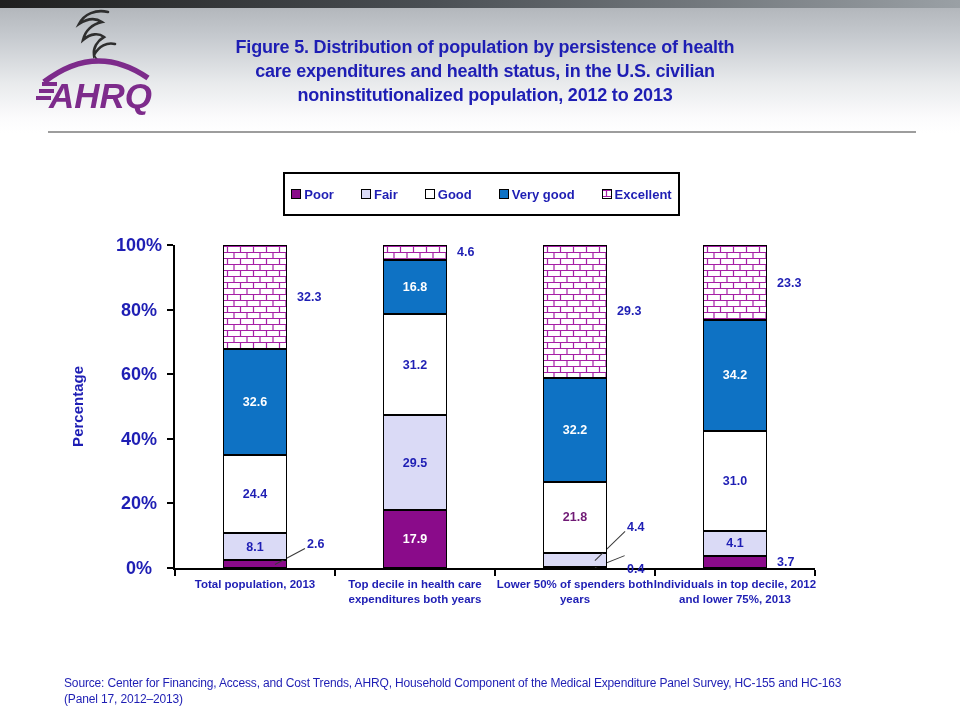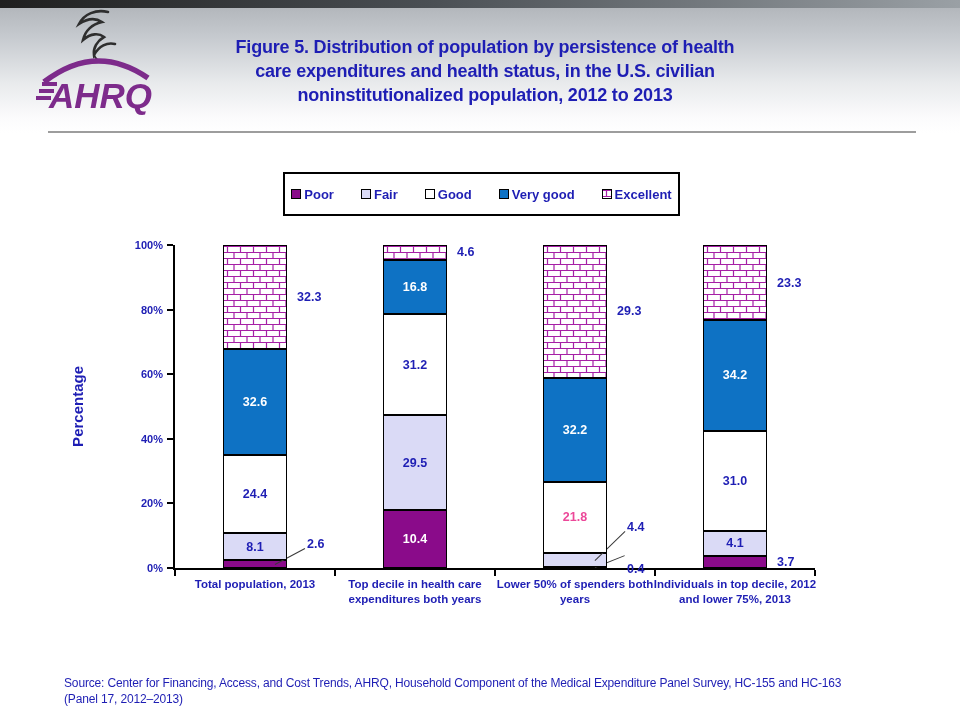--- a/index.html
+++ b/index.html
@@ -43,22 +43,22 @@
     display:flex; align-items:center; justify-content:center;
   }
   .ylabel {
     writing-mode:vertical-rl; transform:rotate(180deg);
     font-size:15px; font-weight:bold; color:#1e1eb4;
   }
   .plot { position:absolute; left:175px; top:245px; width:640px; height:323px; }
   .axis { position:absolute; background:#000; }
   .ytick { position:absolute; width:6px; height:2px; background:#000; left:-8px; }
   .ytick-label {
-    position:absolute; left:-60px; width:48px; text-align:right;
-    font-size:11px; font-weight:bold; color:#1e1eb4; transform:translateY(-50%);
+    position:absolute; left:-60px; width:48px; text-align:center;
+    font-size:18px; font-weight:bold; color:#1e1eb4; transform:translateY(-50%);
   }
   .xtick { position:absolute; width:2px; height:6px; background:#000; }
   .cat-label {
     position:absolute; width:170px; text-align:center;
     font-size:11.5px; line-height:1.28; font-weight:bold; color:#1e1eb4;
   }
   .seg { position:absolute; border:1px solid #000; }
   .seg svg { position:absolute; left:0; top:0; width:100%; height:100%; display:block; }
   .val-label {
     position:absolute; font-size:12.5px; font-weight:bold;
@@ -173,41 +173,41 @@
       <div class="val-label val-inside" style="left: 80px; top: 249.033px; color: rgb(30, 30, 180);">24.4</div>
       <div class="seg" style="left: 48px; bottom: 113.373px; width: 64px; height: 105.298px; background: rgb(14, 114, 196);"></div>
       <div class="val-label val-inside" style="left: 80px; top: 156.978px; color: rgb(255, 255, 255);">32.6</div>
       <div class="seg" style="left: 48px; bottom: 218.671px; width: 64px; height: 104.329px; background: rgb(255, 255, 255);">
         <svg>
           <rect width="100%" height="100%" fill="url(#brickpat)"></rect>
         </svg>
       </div>
       <div class="val-label" style="left: 122px; top: 52.1645px; color: rgb(30, 30, 180);">32.3</div>
       <div class="seg" style="left: 208px; bottom: 0px; width: 64px; height: 57.817px; background: rgb(138, 11, 138);"></div>
-      <div class="val-label val-inside" style="left: 240px; top: 294.091px; color: rgb(255, 255, 255);">10.4</div>
+      <div class="val-label val-inside" style="left: 240px; top: 294.091px; color: rgb(255, 255, 255);">17.9</div>
       <div class="seg" style="left: 208px; bottom: 57.817px; width: 64px; height: 95.285px; background: rgb(218, 218, 246);"></div>
       <div class="val-label val-inside" style="left: 240px; top: 217.541px; color: rgb(30, 30, 180);">29.5</div>
       <div class="seg" style="left: 208px; bottom: 153.102px; width: 64px; height: 100.776px; background: rgb(255, 255, 255);"></div>
       <div class="val-label val-inside" style="left: 240px; top: 119.51px; color: rgb(30, 30, 180);">31.2</div>
       <div class="seg" style="left: 208px; bottom: 253.878px; width: 64px; height: 54.264px; background: rgb(14, 114, 196);"></div>
       <div class="val-label val-inside" style="left: 240px; top: 41.99px; color: rgb(255, 255, 255);">16.8</div>
       <div class="seg" style="left: 208px; bottom: 308.142px; width: 64px; height: 14.858px; background: rgb(255, 255, 255);">
         <svg>
           <rect width="100%" height="100%" fill="url(#brickpat)"></rect>
         </svg>
       </div>
       <div class="val-label" style="left: 282px; top: 7.429px; color: rgb(30, 30, 180);">4.6</div>
       <div class="seg" style="left: 368px; bottom: 0px; width: 64px; height: 1.5px; background: rgb(138, 11, 138);"></div>
       <div class="val-label" style="left: 452px; top: 324px; color: rgb(30, 30, 180);">0.4</div>
       <div class="leader" style="left: 420px; top: 322.354px; width: 32.311px; transform: rotate(-21.8014deg);"></div>
       <div class="seg" style="left: 368px; bottom: 1.292px; width: 64px; height: 14.212px; background: rgb(218, 218, 246);"></div>
       <div class="val-label" style="left: 452px; top: 281.602px; color: rgb(30, 30, 180);">4.4</div>
       <div class="leader" style="left: 420px; top: 314.602px; width: 41.7253px; transform: rotate(-44.029deg);"></div>
       <div class="seg" style="left: 368px; bottom: 15.504px; width: 64px; height: 70.414px; background: rgb(255, 255, 255);"></div>
-      <div class="val-label val-inside" style="left: 400px; top: 272.289px; color: #ec4899;">21.8</div>
+      <div class="val-label val-inside" style="left: 400px; top: 272.289px; color: #701a75;">21.8</div>
       <div class="seg" style="left: 368px; bottom: 85.918px; width: 64px; height: 104.006px; background: rgb(14, 114, 196);"></div>
       <div class="val-label val-inside" style="left: 400px; top: 185.079px; color: rgb(255, 255, 255);">32.2</div>
       <div class="seg" style="left: 368px; bottom: 189.924px; width: 64px; height: 133.399px; background: rgb(255, 255, 255);">
         <svg>
           <rect width="100%" height="100%" fill="url(#brickpat)"></rect>
         </svg>
       </div>
       <div class="val-label" style="left: 442px; top: 66.3765px; color: rgb(30, 30, 180);">29.3</div>
       <div class="seg" style="left: 528px; bottom: 0px; width: 64px; height: 11.951px; background: rgb(138, 11, 138);"></div>
       <div class="val-label" style="left: 602px; top: 317.024px; color: rgb(30, 30, 180);">3.7</div>

